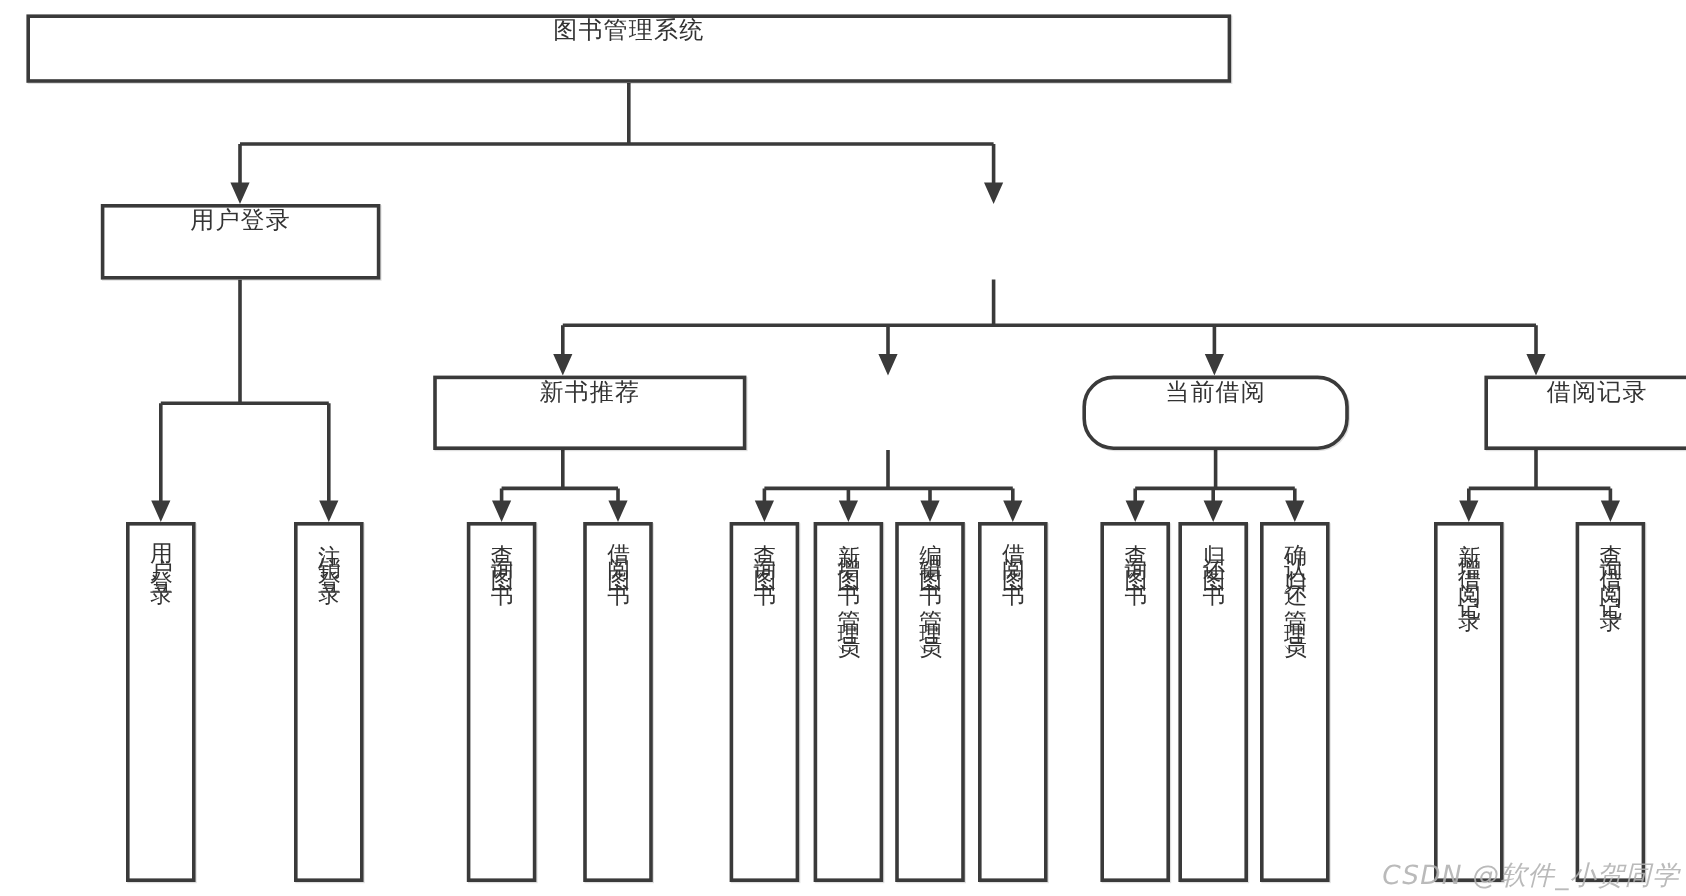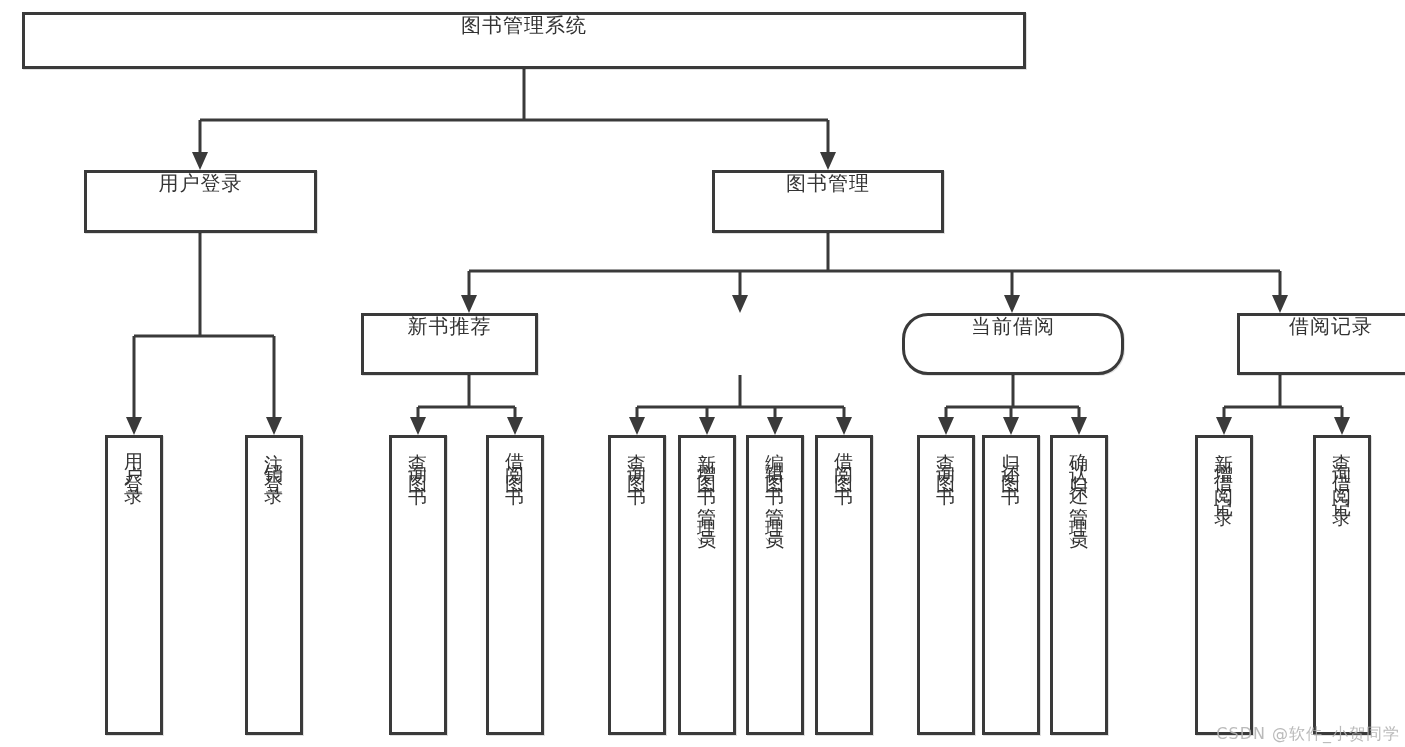--- a/index.html
+++ b/index.html
@@ -45,26 +45,27 @@
     text-orientation: mixed;
     font-size: 19px;
     letter-spacing: 11px;
     line-height: 1;
     white-space: nowrap;
   }
   .watermark {
     position: absolute;
     right: 5px;
     bottom: 2px;
-    font-size: 16px;
+    font-size: 22px;
     color: rgba(176, 176, 176, 0.88);
     letter-spacing: 1px;
     z-index: 5;
     pointer-events: none;
     white-space: nowrap;
+    font-style: italic;
   }
 </style>
 </head>
 <body>
 
 <div class="canvas">
 
   <svg class="connectors" viewBox="0 0 1405 747" aria-hidden="true">
     <path d="M524 69 V120 M200 120 H828 M200 120 V154 M828 120 V154
          M200 233 V336 M134 336 H274 M134 336 V419 M274 336 V419
@@ -82,25 +83,22 @@
          M1216 417 H1232 L1224 435 Z M1334 417 H1350 L1342 435 Z" fill="#3a3a3a" stroke="none"></path>
   </svg>
 
   <div class="box" style="left:22px; top:12px; width:1004px; height:57px;">
     <span class="hlabel">图书管理系统</span>
   </div>
 
   <div class="box" style="left:84px; top:170px; width:233px; height:63px;">
     <span class="hlabel">用户登录</span>
   </div>
-  <div class="box" style="left:712px; top:170px; width:232px; height:63px;">
-    <span class="hlabel">图书管理</span>
-  </div>
 
-  <div class="box" style="left:361px; top:313px; width:177px; height:62px;">
+  <div class="box" style="left:361px; top:313px; width:261px; height:62px;">
     <span class="hlabel">新书推荐</span>
   </div>
   <div class="box" style="left:902px; top:313px; width:222px; height:62px;border-radius:26px;">
     <span class="hlabel">当前借阅</span>
   </div>
   <div class="box" style="left:1237px; top:313px; width:188px; height:62px;">
     <span class="hlabel">借阅记录</span>
   </div>
 
   <div class="box leaf" style="left:105px;">

